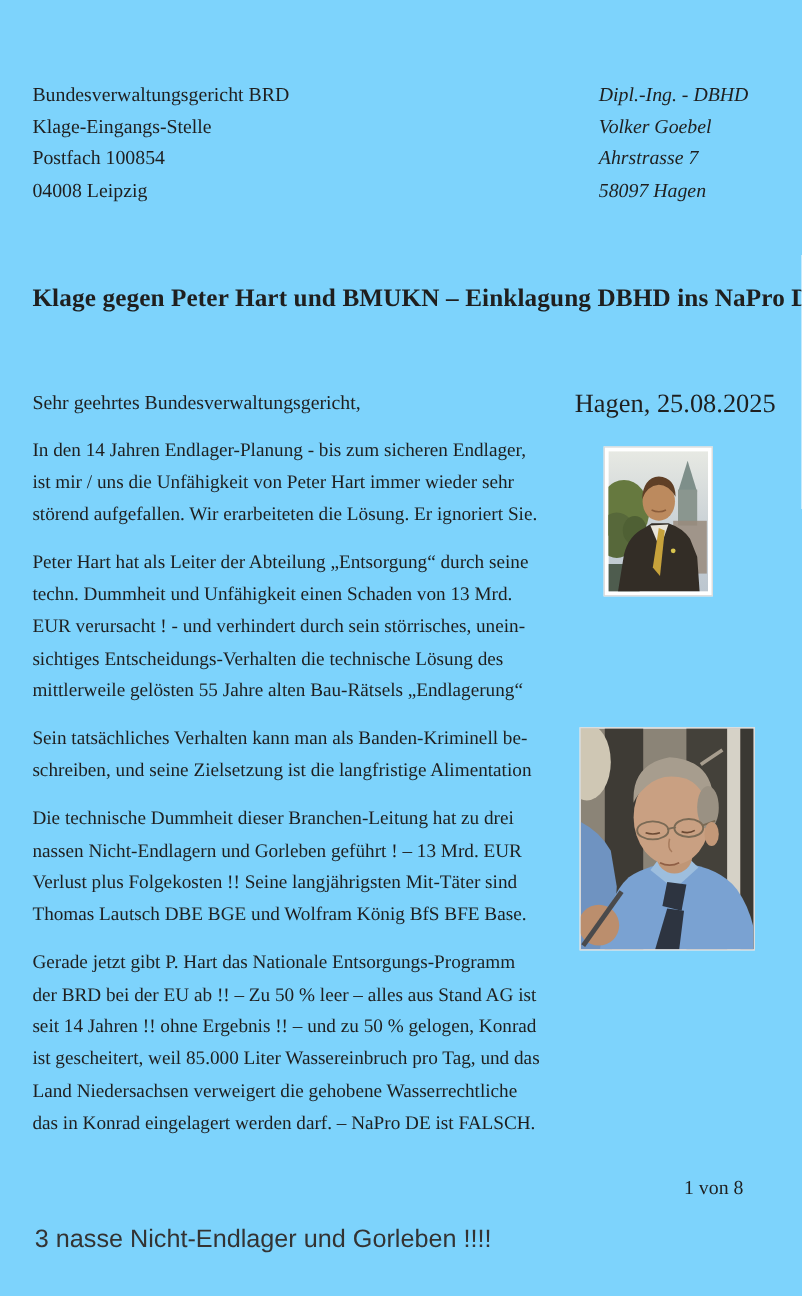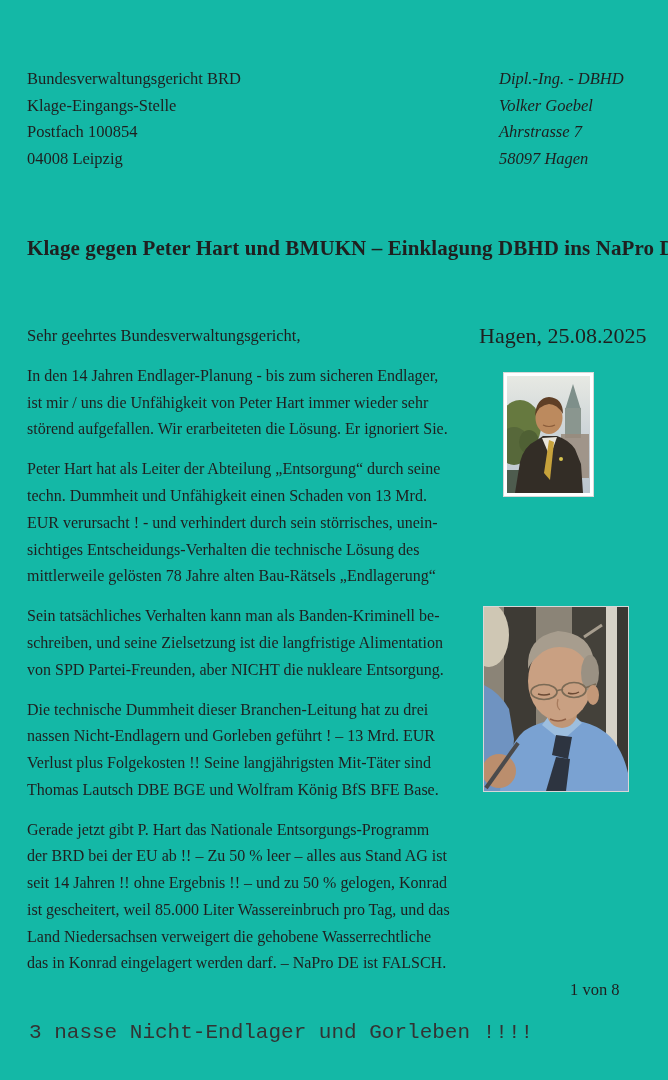--- a/index.html
+++ b/index.html
@@ -1,21 +1,21 @@
 <!DOCTYPE html>
 <html lang="de" style="--text-color: #1f1f1f; --caption-color: #333333; --photo-border: #d8d8d8;"><head>
 <meta charset="utf-8">
 <style>
   * { margin: 0; padding: 0; box-sizing: border-box; }
   html, body { background: #ffffff; }
   .page {
     position: relative;
     width: 668px;
     height: 1080px;
-    background: #14b8a6;
+    background: #7dd3fc;
     overflow: hidden;
     font-family: "Liberation Serif", serif;
     color: var(--text-color, #1f1f1f);
   }
   .lh-block { position: absolute; font-size: 16.5px; line-height: 26.5px; }
   .lh-left  { left: 27px;  top: 66px; }
   .lh-right { left: 499px; top: 66px; font-style: italic; }
   .doc-title {
     position: absolute; left: 27px; top: 235px;
     font-size: 21px; font-weight: 700; line-height: 26px;
@@ -27,21 +27,21 @@
     position: absolute; left: 27px; top: 363px; width: 414px;
     font-size: 16px; line-height: 26.7px;
   }
   .para { margin-bottom: 13.3px; }
   .para:last-child { margin-bottom: 0; }
   .line { white-space: nowrap; }
   .line .b { font-weight: 400; }
   .page-indicator { position: absolute; left: 570px; top: 977px; font-size: 16.5px; line-height: 26.7px; }
   .caption {
     position: absolute; left: 29px; top: 1021px;
-    font-family: Liberation Mono, monospace;
+    font-family: Liberation Sans, sans-serif;
     font-size: 21px; line-height: 1.15;
     color: var(--caption-color, #333333);
     white-space: nowrap;
   }
   .photo { position: absolute; background: #ffffff; border: 1px solid var(--photo-border, #d8d8d8); }
   .photo svg { display: block; width: 100%; height: 100%; }
   .photo-1 { left: 503px; top: 372px; width: 91px;  height: 125px; padding: 3px; }
   .photo-2 { left: 483px; top: 606px; width: 146px; height: 186px; }
 </style>
 </head>
@@ -71,26 +71,25 @@
       <div class="para">
         <div class="line"><span>In den 14 Jahren Endlager-Planung - bis zum sicheren Endlager,</span></div>
         <div class="line"><span>ist mir / uns </span><span class="b">die Unfähigkeit von Peter Hart</span><span> immer wieder sehr</span></div>
         <div class="line"><span>störend aufgefallen. Wir erarbeiteten die Lösung. Er ignoriert Sie.</span></div>
       </div>
       <div class="para">
         <div class="line"><span>Peter Hart hat als Leiter der Abteilung „Entsorgung“ durch seine</span></div>
         <div class="line"><span class="b">techn. Dummheit und Unfähigkeit</span><span> einen Schaden von 13 Mrd.</span></div>
         <div class="line"><span>EUR verursacht ! - und verhindert durch sein </span><span class="b">störrisches, unein-</span></div>
         <div class="line"><span class="b">sichtiges Entscheidungs-Verhalten</span><span> die technische Lösung des</span></div>
-        <div class="line"><span>mittlerweile gelösten 78 Jahre alten Bau-Rätsels „Endlagerung“</span></div>
+        <div class="line"><span>mittlerweile gelösten 55 Jahre alten Bau-Rätsels „Endlagerung“</span></div>
       </div>
       <div class="para">
         <div class="line"><span>Sein tatsächliches Verhalten kann man als Banden-Kriminell be-</span></div>
         <div class="line"><span>schreiben, und seine Zielsetzung ist die langfristige Alimentation</span></div>
-        <div class="line"><span>von SPD Partei-Freunden, aber NICHT die nukleare Entsorgung.</span></div>
       </div>
       <div class="para">
         <div class="line"><span>Die </span><span class="b">technische Dummheit</span><span> dieser Branchen-Leitung hat zu drei</span></div>
         <div class="line"><span>nassen Nicht-Endlagern und Gorleben geführt ! – 13 Mrd. EUR</span></div>
         <div class="line"><span>Verlust plus Folgekosten !! Seine </span><span class="b">langjährigsten</span><span> Mit-Täter sind</span></div>
         <div class="line"><span>Thomas Lautsch DBE BGE und Wolfram König BfS BFE Base.</span></div>
       </div>
       <div class="para">
         <div class="line"><span>Gerade jetzt gibt P. Hart </span><span class="b">das Nationale Entsorgungs-Programm</span></div>
         <div class="line"><span>der BRD bei der EU ab !! – Zu 50 % leer – alles aus Stand AG ist</span></div>

